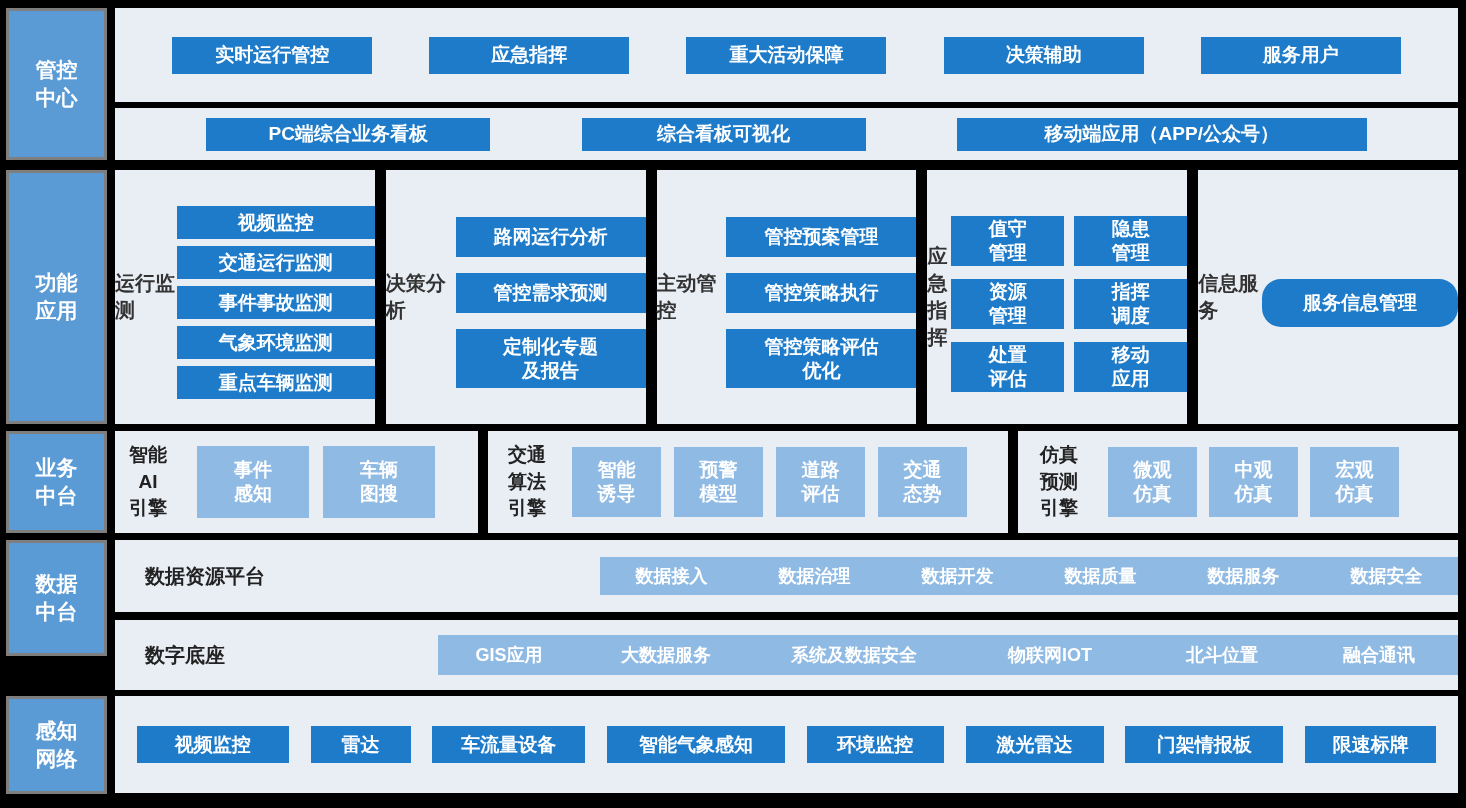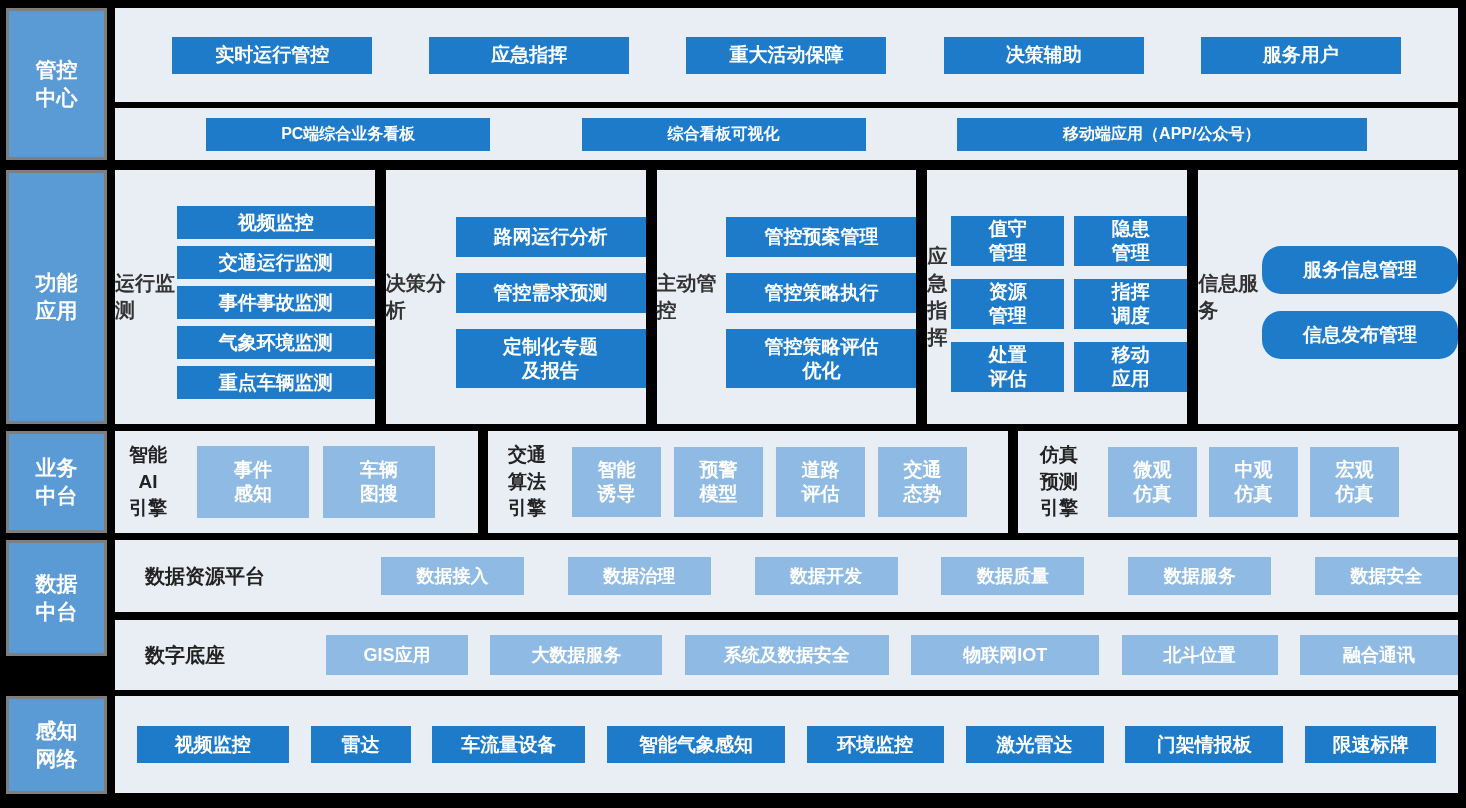--- a/index.html
+++ b/index.html
@@ -29,21 +29,21 @@
     display:flex; align-items:center; justify-content:center;
     text-align:center; color:#fff; white-space:pre-line; line-height:1.25;
   }
   .btn-dark  { background:#1D7BCA; }
   .btn-light { background:#8FBAE4; }
 
   
   #panel-cc-top { top:8px; height:94px; display:flex; align-items:center; justify-content:space-evenly; }
   .cc-btn  { width:200px; height:37px; font-size:19px; }
   #panel-cc-bottom { top:108px; height:52px; display:flex; align-items:center; justify-content:space-evenly; }
-  .ccb-btn { height:33px; font-size:16px; }
+  .ccb-btn { height:33px; font-size:19px; }
 
   
   #row-func { top:170px; height:254px; gap:11px; }
   .func-col { flex:1; background:#E9EDF4; padding-top:11px; display:flex; flex-direction:row; align-items:center; }
   .col-title { font-size:20px; color:#333; margin-bottom:11px; }
   .func-list { display:flex; flex-direction:column; align-items:center; }
   .func-col .btn { font-size:19px; }
   #func-c1 .func-list { gap:7px; }
   #func-c1 .btn { width:198px; height:33px; }
   #func-c2 .func-list, #func-c3 .func-list { gap:16px; }
@@ -70,21 +70,21 @@
   #biz-g3 .engine-label { margin-right:30px; }
   #biz-g3 .biz-btns { gap:12px; }
   #biz-g3 .btn { width:89px; height:70px; font-size:19px; }
 
   
   #panel-data-top    { top:540px; height:72px; display:flex; align-items:center; }
   #panel-data-bottom { top:620px; height:70px; display:flex; align-items:center; }
   .row-label { color:#222; font-size:20px; margin-left:30px; flex-shrink:0; }
   #panel-data-top .row-label { width:190px; }
   #panel-data-bottom .row-label { width:135px; }
-  .data-btns { flex:1; display:flex; justify-content:space-between; align-items:center;margin-left:46px; }
+  .data-btns { flex:1; display:flex; justify-content:flex-end; align-items:center; }
   #panel-data-top .btn { width:143px; height:38px; font-size:18px; }
   #panel-data-bottom .btn { height:40px; font-size:18px; }
 
   
   #panel-sense { top:696px; height:97px; display:flex; align-items:center; justify-content:space-evenly; }
   #panel-sense .btn { height:37px; font-size:19px; }
 </style>
 </head>
 <body>
 
@@ -163,21 +163,20 @@
 评估</div>
         <div class="btn btn-dark">移动
 应用</div>
       </div>
     </div>
 
     <div class="func-col" id="func-c5">
       <div class="col-title">信息服务</div>
       <div class="func-list">
         <div class="btn btn-dark">服务信息管理</div>
-        <div class="btn btn-dark">信息发布管理</div>
       </div>
     </div>
 
   </div>
 
   <div class="rowwrap" id="row-biz">
 
     <div class="biz-panel" id="biz-g1">
       <div class="engine-label">智能
 AI

